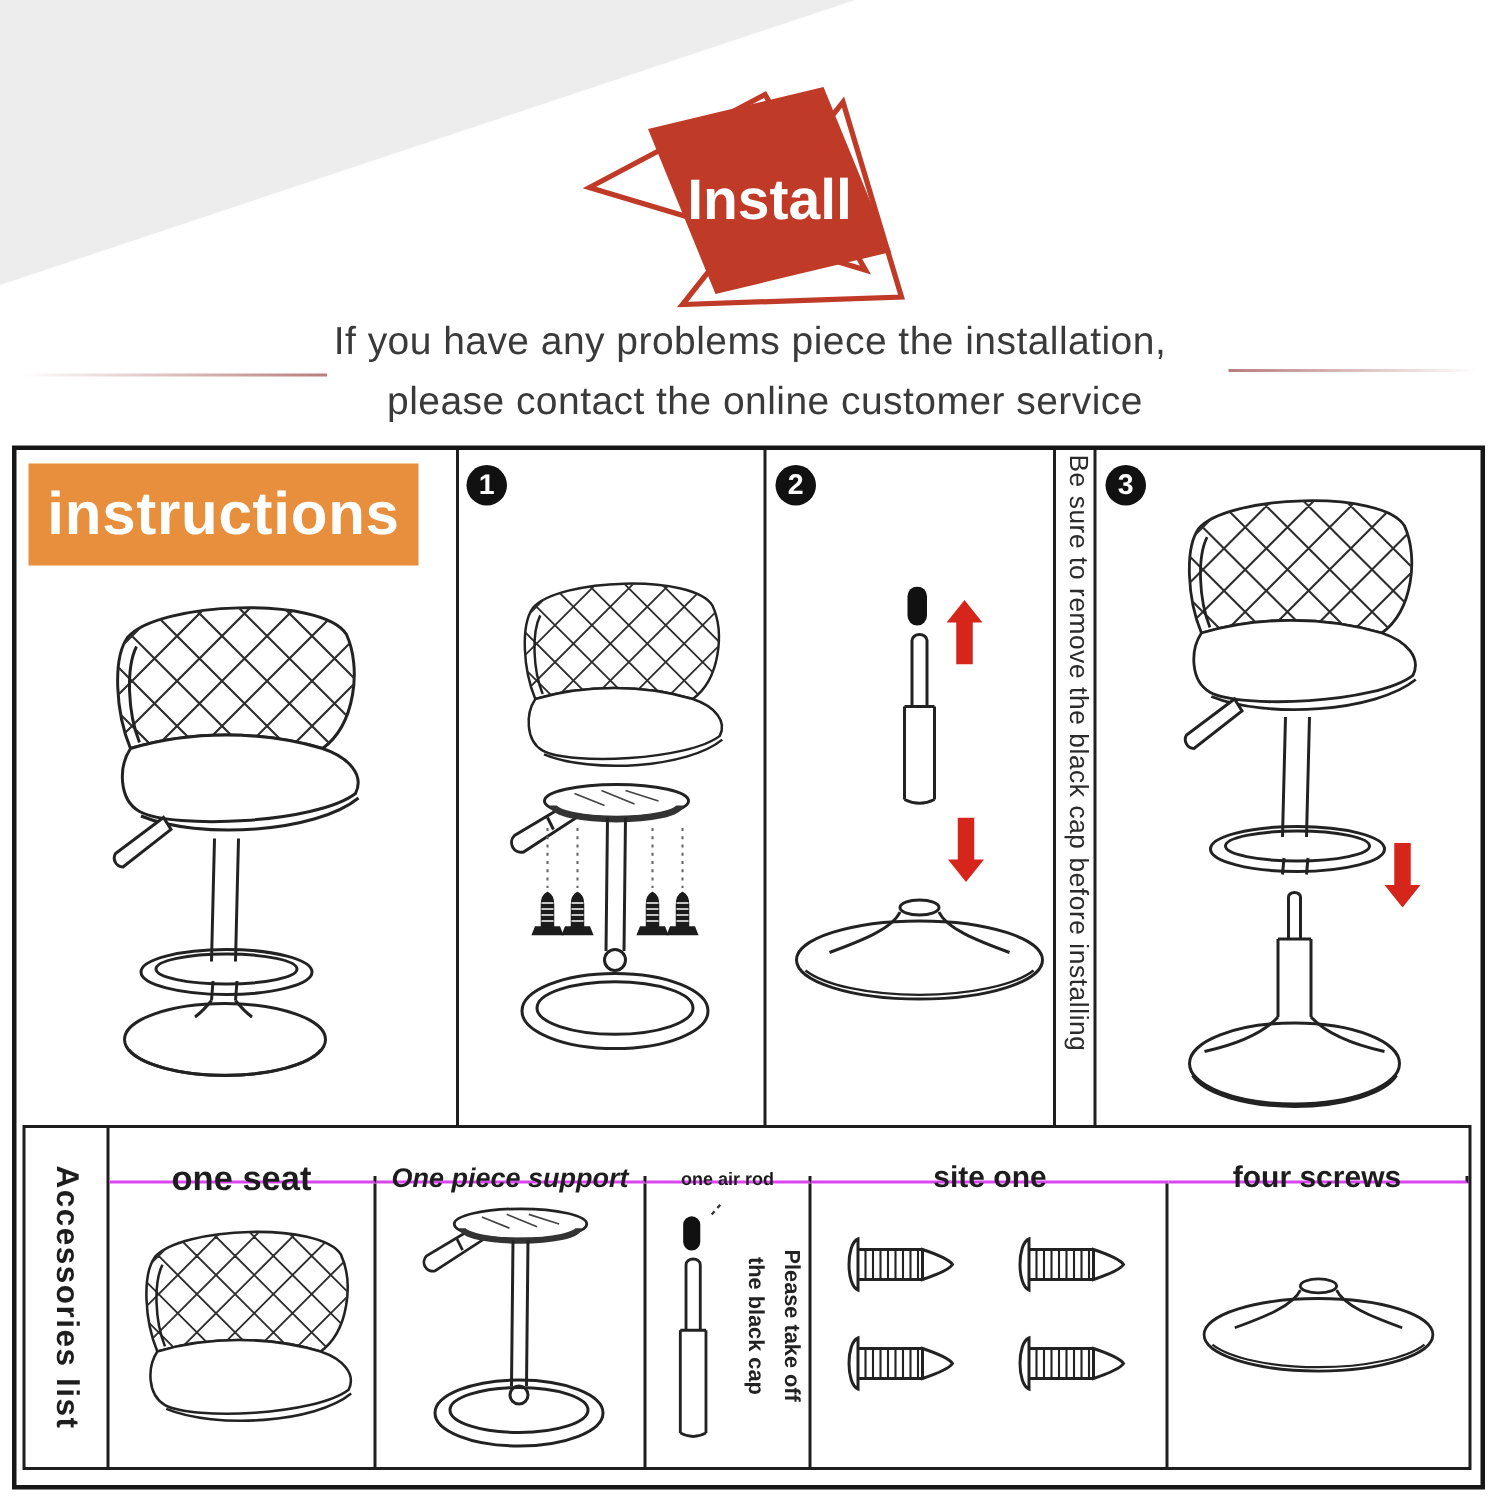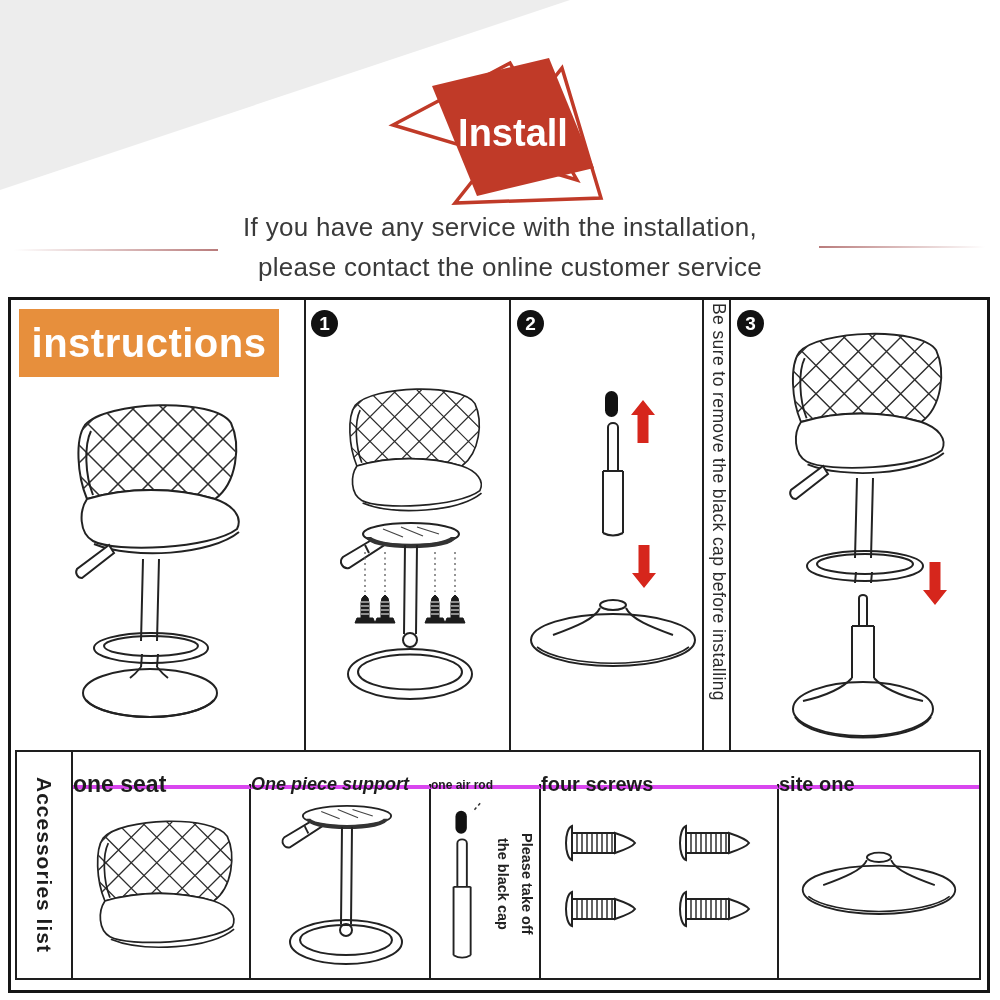--- a/index.html
+++ b/index.html
@@ -32,22 +32,22 @@
   .lat path{stroke:#2e2e2e;stroke-width:1.5;fill:none;}
   .dash{stroke:#666;stroke-width:1.4;stroke-dasharray:2 3.5;fill:none;}
   .arrow use{fill:var(--arrow-red,#d6261c);}
 
   .acc{position:absolute;left:4px;top:450px;width:966px;height:230px;border:2px solid #1e1e1e;
        box-sizing:border-box;background:#fff;display:grid;
        grid-template-columns:56px 178px 180px 110px 238px 1fr;grid-template-rows:37px 1fr;}
   .acc-side{grid-row:1/3;border-right:2px solid #1e1e1e;display:flex;align-items:center;justify-content:center;}
   .acc-title{writing-mode:vertical-rl;text-orientation:mixed;font-weight:700;font-size:21px;
              color:#1d1d1d;letter-spacing:1px;}
-  .acc-h{border-right:2px solid #1e1e1e;border-bottom:4px solid #d946ef;display:flex;
-         align-items:center;font-weight:700;color:#1d1d1d;margin-top:32px;}
+  .acc-h{border-right:2px solid #1e1e1e;border-bottom:2px solid #d946ef;display:flex;
+         align-items:center;justify-content:center;font-weight:700;color:#1d1d1d;margin-top:32px;}
   .acc-h.h5{border-right:none;}
   .h1{font-size:23px;} .h2{font-size:18px;font-style:italic;} .h3{font-size:12px;} .h4{font-size:20px;} .h5{font-size:20px;}
   .acc-b{border-right:2px solid #1e1e1e;display:flex;align-items:center;justify-content:center;}
   .acc-b.b5{border-right:none;}
   .acc-b.b3{justify-content:flex-start;padding-left:14px;gap:8px;}
   .rodnotes{writing-mode:vertical-rl;text-orientation:mixed;height:174px;font-size:14.5px;
             font-weight:700;color:#222;line-height:24px;text-align:center;}
   .rodnotes span{display:block;}
 </style>
 </head>
@@ -98,21 +98,21 @@
 
   <div class="wedge"></div>
 
   <svg class="banner" viewBox="0 0 230 166">
     <polygon class="tri" points="122,17 5,79 189,134"></polygon>
     <polygon class="tri" points="174,22 213,152 67,157"></polygon>
     <polygon points="44,40 161,12 206,122 89,150" fill="var(--banner-red,#c03a28)"></polygon>
     <text class="banner-text" x="125" y="100" text-anchor="middle">Install</text>
   </svg>
 
-  <div class="notice l1">If you have any service with the installation,</div>
+  <div class="notice l1">If you have any problems piece the installation,</div>
   <div class="notice l2">please contact the online customer service</div>
   <div class="rule rule-l"></div>
   <div class="rule rule-r"></div>
 
   <div class="box">
 
     <div class="vd" style="left:293px"></div>
     <div class="vd" style="left:498px"></div>
     <div class="vd" style="left:691px"></div>
     <div class="vd" style="left:718px"></div>
@@ -191,25 +191,25 @@
       </div>
       <div class="acc-h h1">
         <span>one seat</span>
         </div>
       <div class="acc-h h2">
         <span>One piece support</span>
         </div>
       <div class="acc-h h3">
         <span>one air rod</span>
         </div>
+      <div class="acc-h h5">
+        <span>site one</span>
+        </div>
       <div class="acc-h h4">
         <span>four screws</span>
-        </div>
-      <div class="acc-h h5">
-        <span>site one</span>
         </div>
 
       <div class="acc-b b1">
         <svg width="175" height="142" viewBox="0 0 175 142">
           <use href="#seat" transform="translate(2,3) scale(0.85)"></use>
         </svg>
       </div>
       <div class="acc-b b2">
         <svg width="150" height="176" viewBox="0 0 150 176">
           <use href="#plate" transform="translate(82,20) scale(0.92)"></use>

